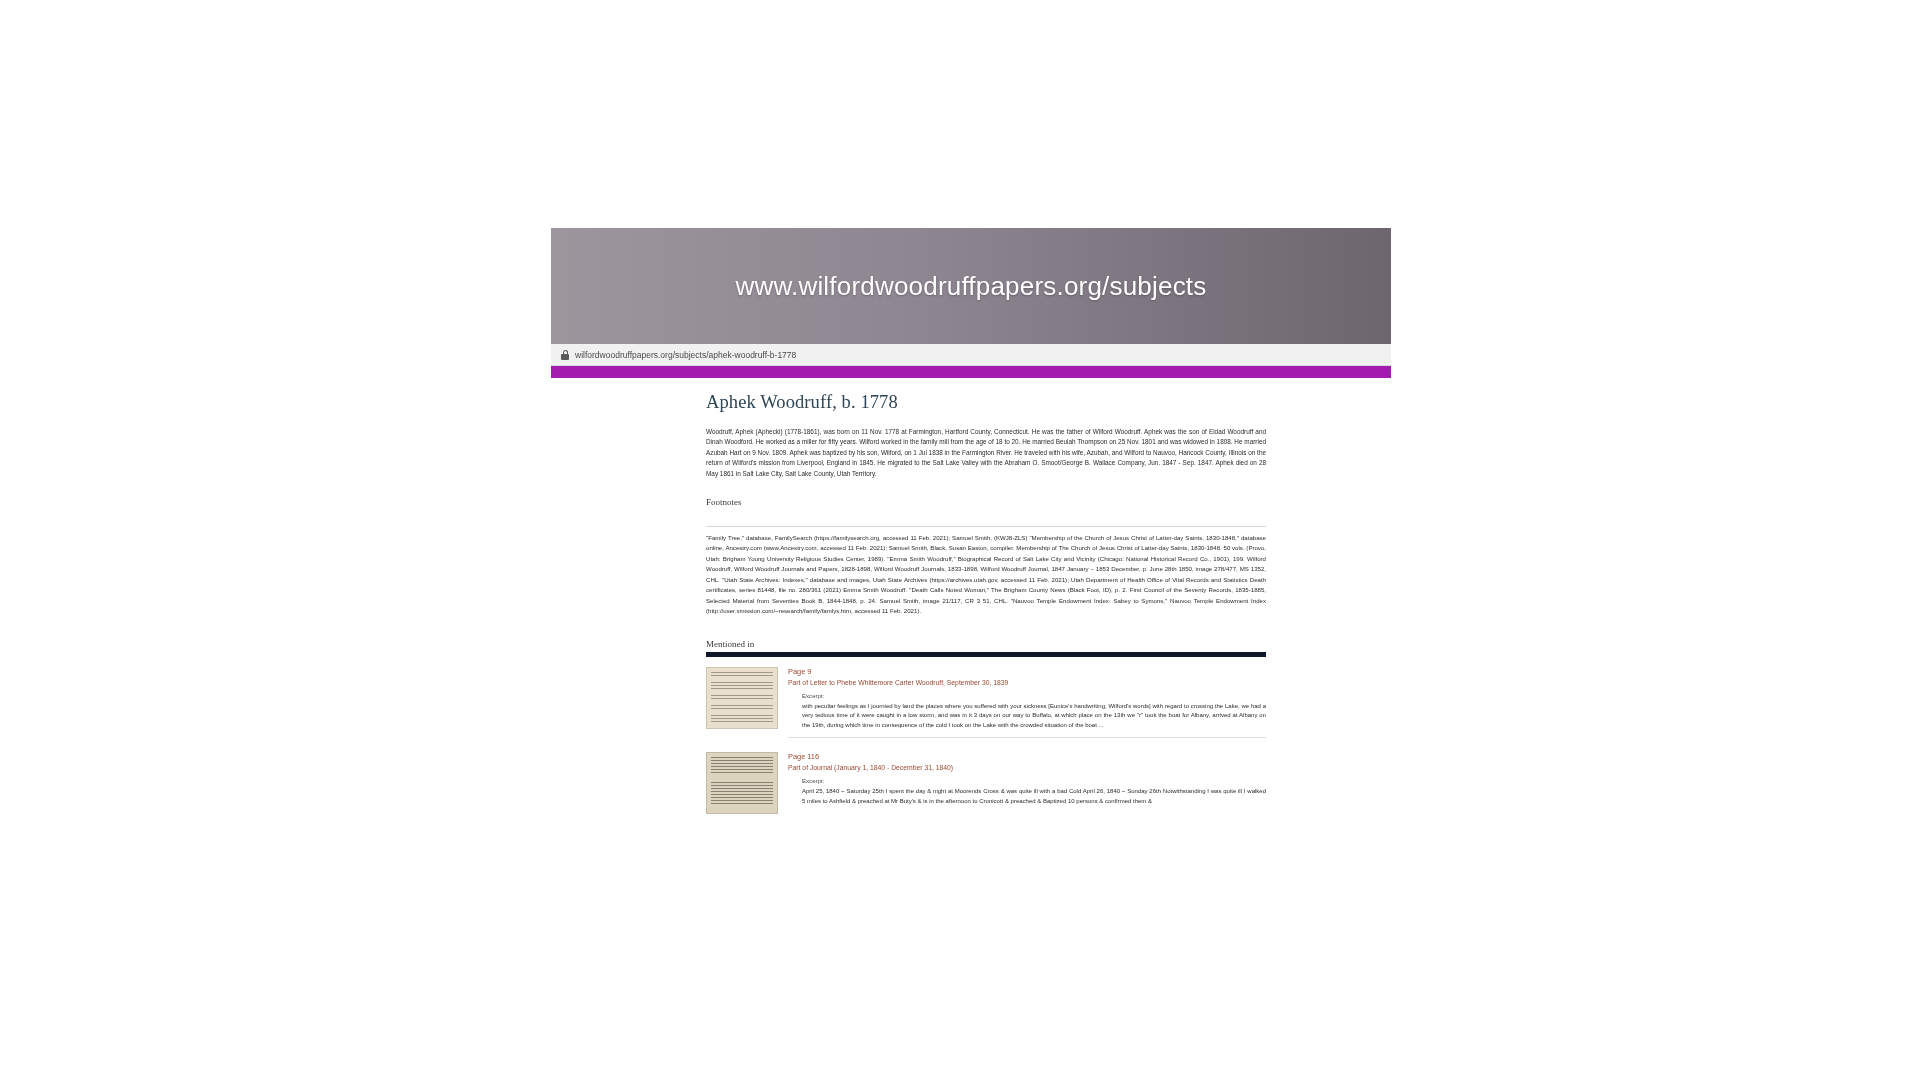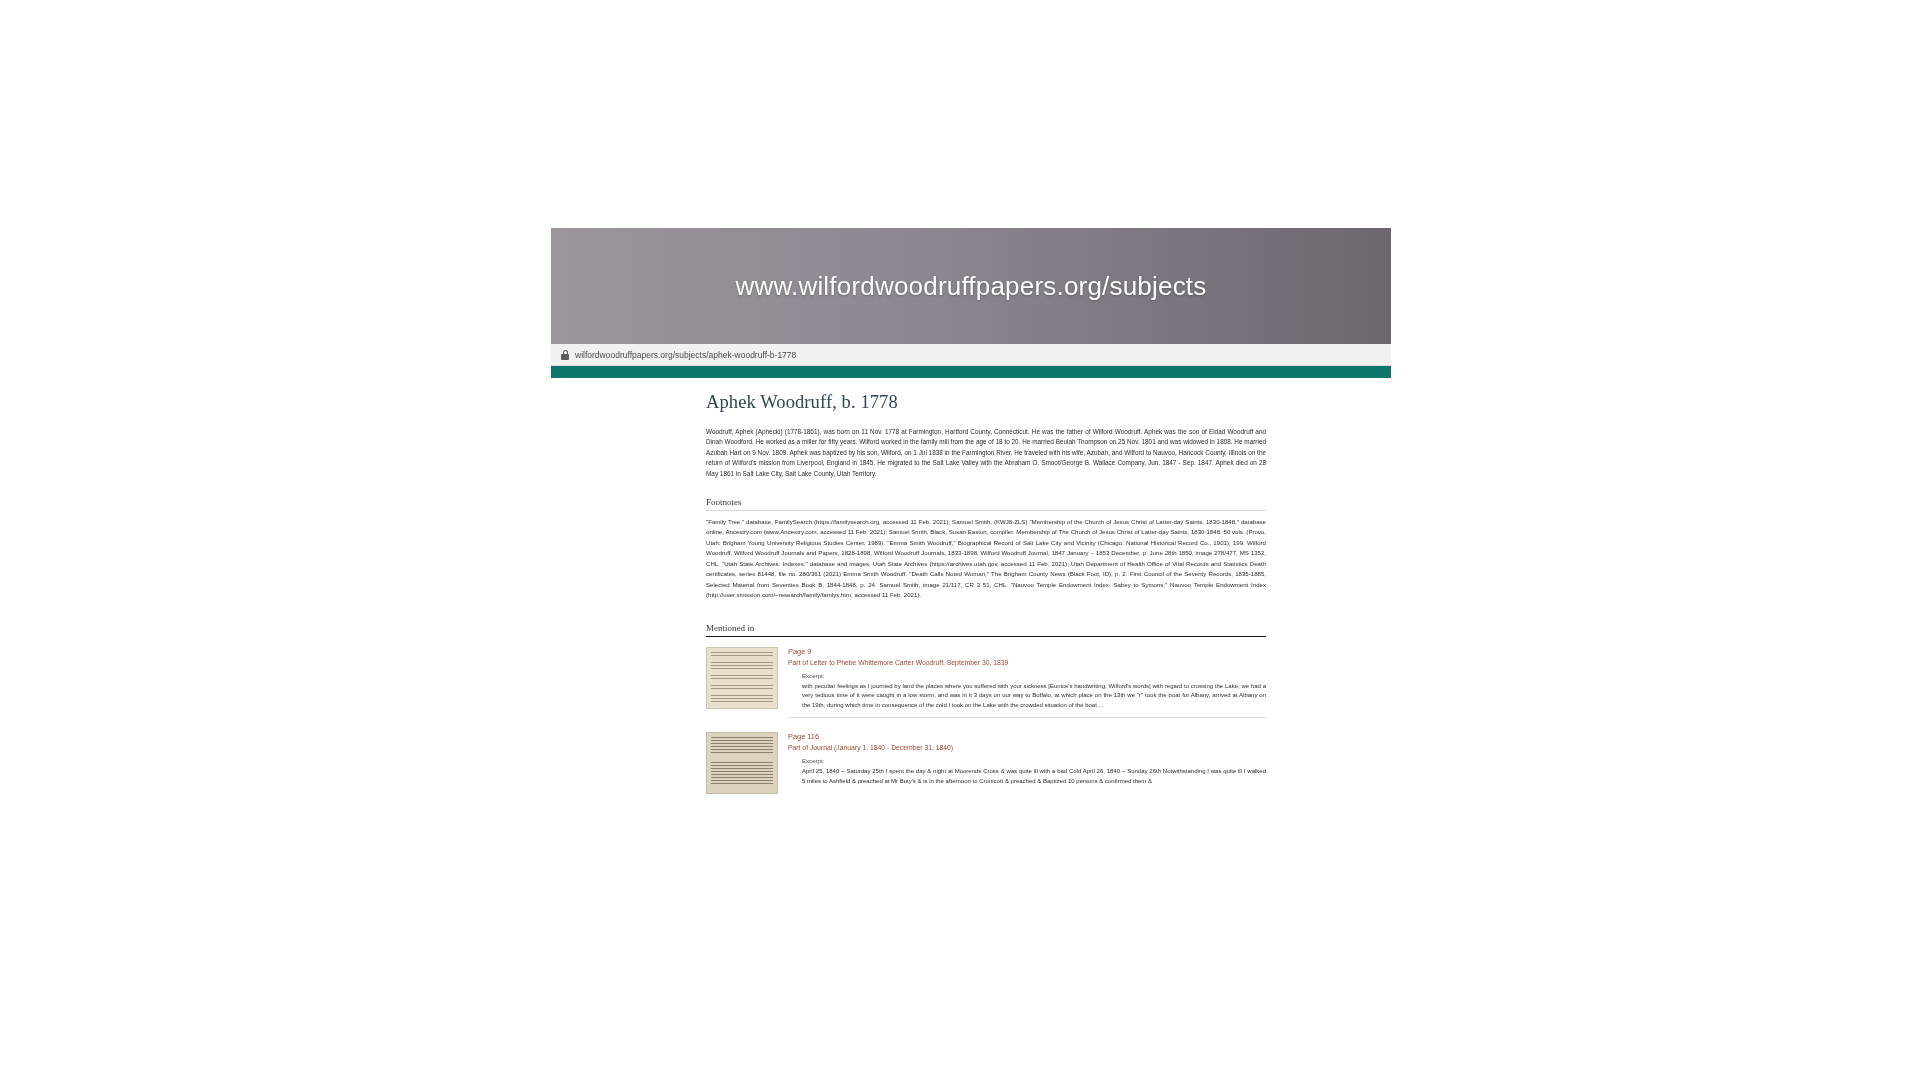--- a/index.html
+++ b/index.html
@@ -19,21 +19,21 @@
     background: #ffffff;
   }
 
   
   .browser {
     position: absolute;
     left: 551px;
     top: 228px;
     width: 840px;
     height: 625px;
-    background: #0f766e;
+    background: #a21caf;
     overflow: hidden;
   }
 
   
   .banner {
     position: relative;
     width: 840px;
     height: 116px;
     background: linear-gradient(90deg, #9e969d 0%, #8d8590 45%, #6d666f 100%);
     display: flex;
@@ -127,41 +127,41 @@
     color: #2b2b2b;
     text-align: justify;
     margin: 0 0 18px 0;
     width: 560px;
   }
 
   .section-head {
     font-size: 9px;
     color: #3a3a3a;
     font-family: "Liberation Serif", serif;
-    padding-bottom: 3px;
+    padding-bottom: 19px;
     border-bottom: 1px solid #d7d7d7;
     margin: 0 0 6px 0;
     width: 560px;
   }
 
   .footnotes {
     font-size: 6.1px;
     line-height: 1.72;
     color: #2b2b2b;
     text-align: justify;
     margin: 0 0 22px 0;
     width: 560px;
   }
 
   .mentioned-head {
     font-size: 9px;
     color: #3a3a3a;
     font-family: "Liberation Serif", serif;
     padding-bottom: 3px;
-    border-bottom: 1px solid #0f172a;
+    border-bottom: 5px solid #0f172a;
     margin: 0 0 10px 0;
     width: 560px;
   }
 
   
   .mention {
     display: flex;
     gap: 10px;
     margin-bottom: 8px;
     padding-bottom: 6px;

